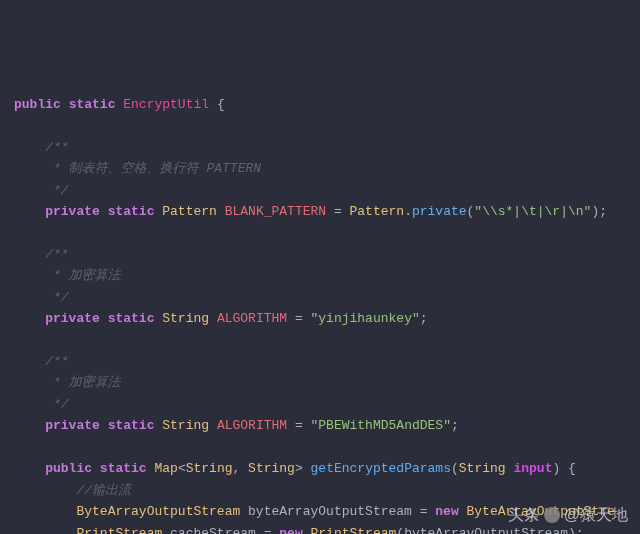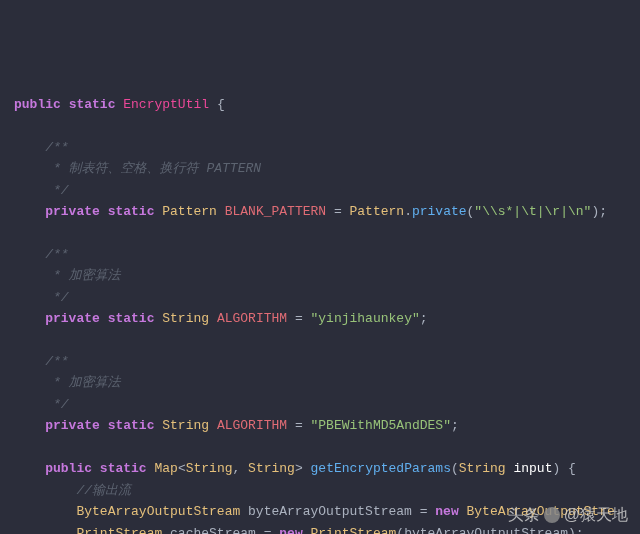--- a/index.html
+++ b/index.html
@@ -17,21 +17,21 @@
       position: relative;
     }
     .kw   { color: #c678dd; font-weight: bold; }   
     .type { color: #e5c07b; }   
     .ident{ color: #abb2bf; }
     .const{ color: #e06c75; text-align: center; }   
     .method{ color: #61afef; }  
     .str  { color: #98c379; }
     .cmt  { color: #5c6370; font-style: italic; }
     .punct{ color: #abb2bf; }
-    .var  { color: #ffffff; }
+    .var  { color: #d946ef; font-weight: bold; }
     .cls  { color: #ec4899; }
     .watermark {
       position: absolute;
       bottom: 6px;
       right: 12px;
       color: #ccc;
       font-size: 16px;
       font-style: normal;
       font-family: sans-serif;
       opacity: 0.85;

